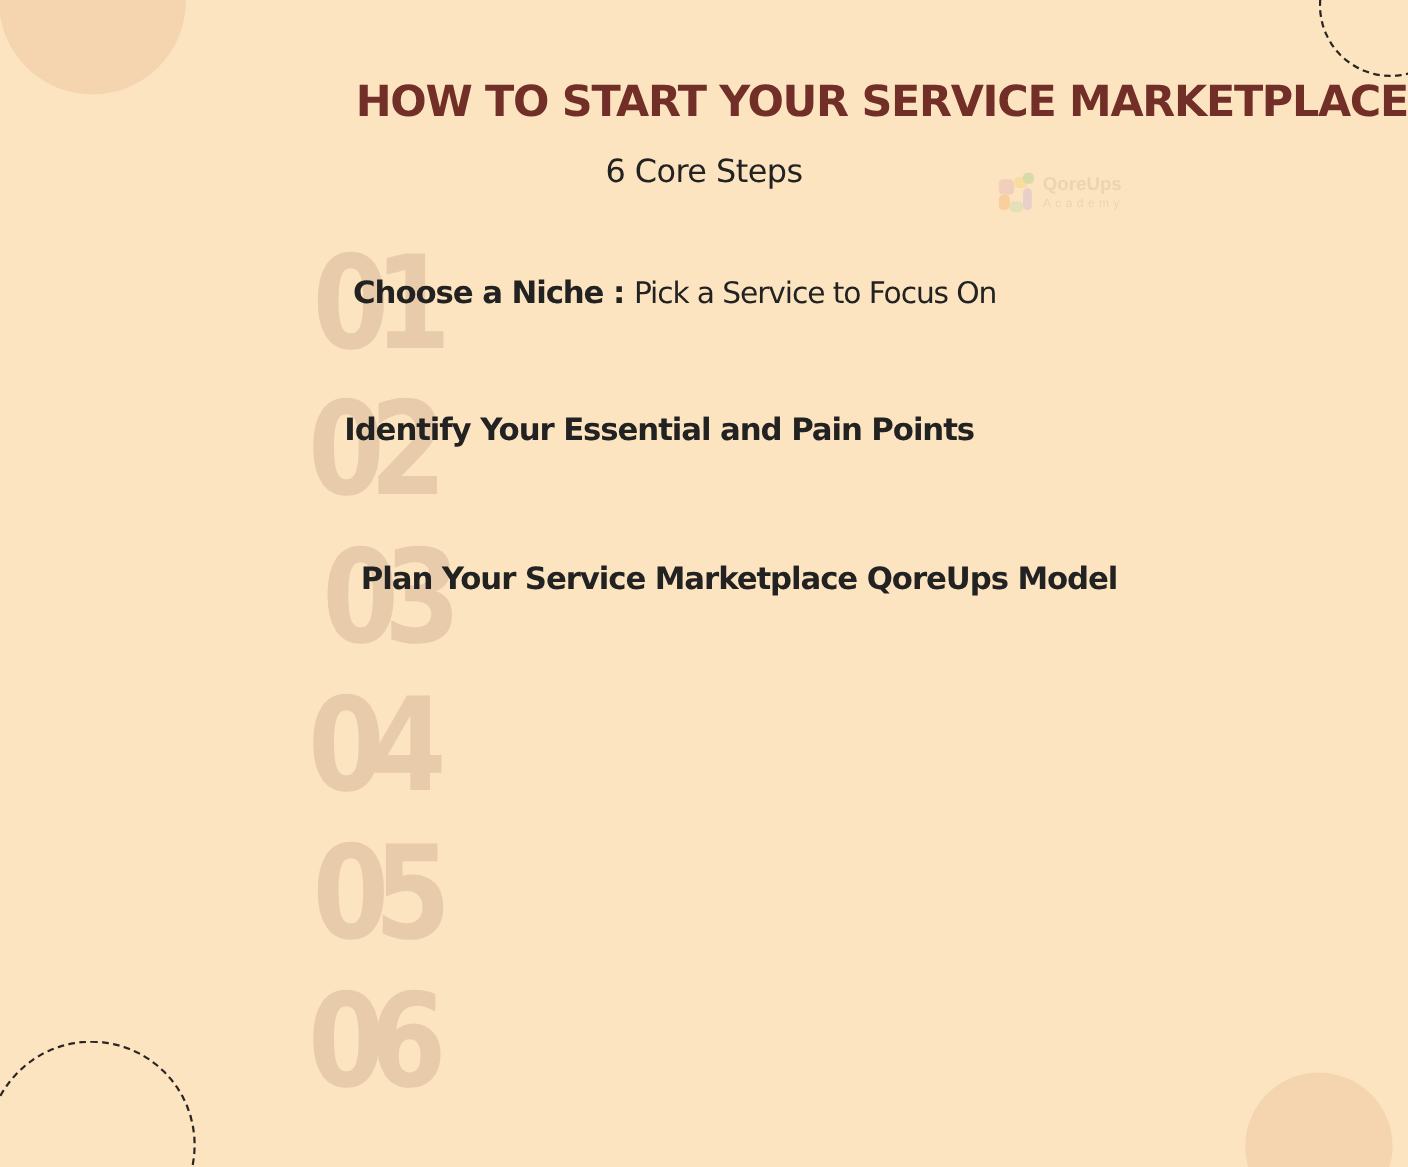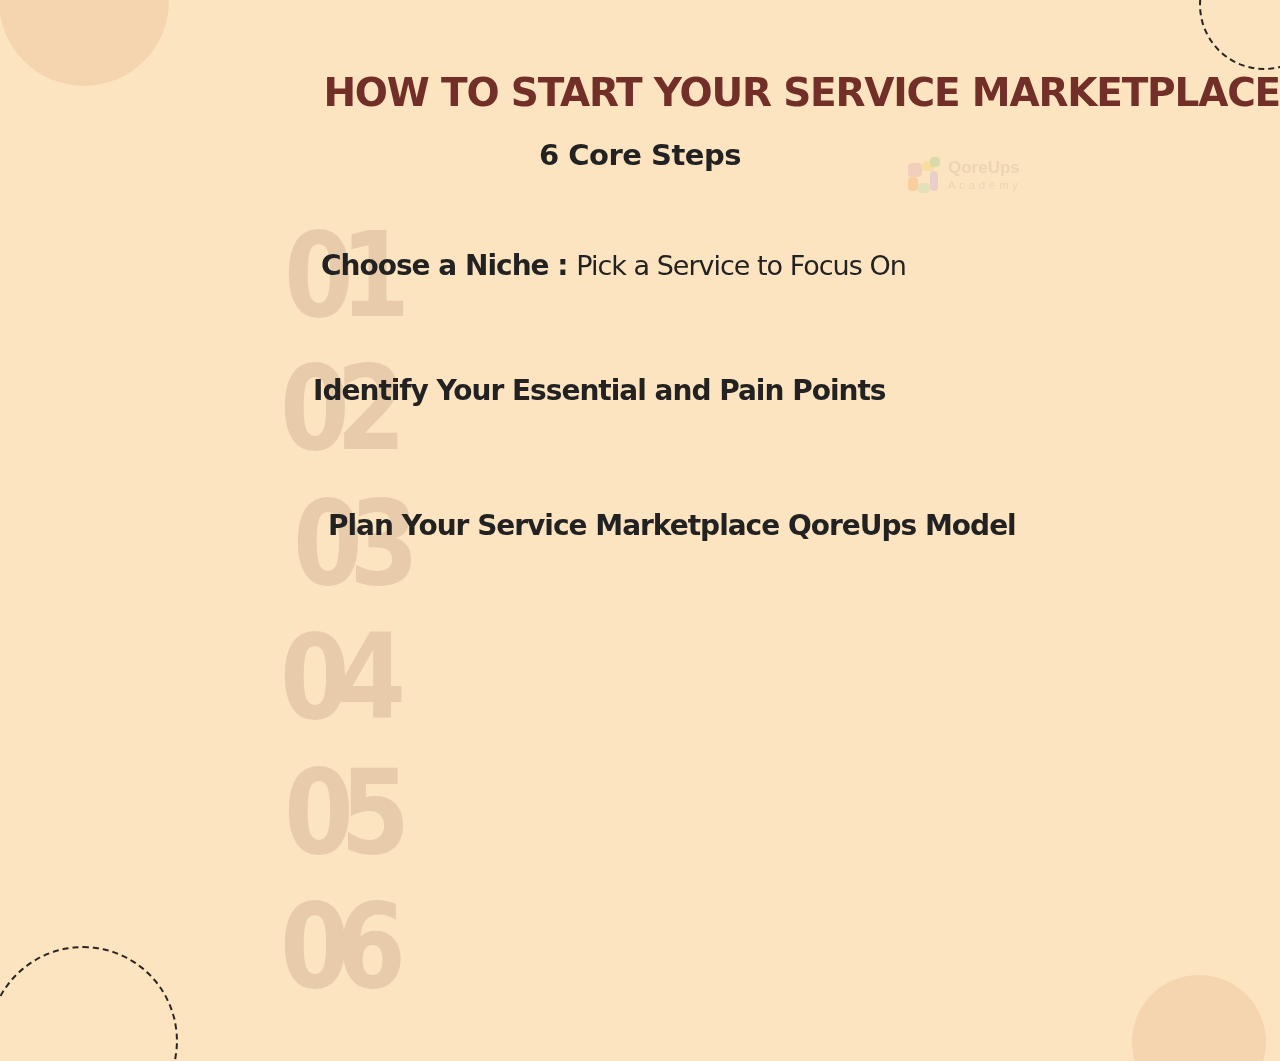--- a/index.html
+++ b/index.html
@@ -45,21 +45,21 @@
     .subtitle {
       position: absolute;
       left: 0;
       right: 0;
       top: 138px;
       text-align: center;
       font-family: "DejaVu Sans", sans-serif;
       font-size: 29px;
       letter-spacing: -0.5px;
       color: #222222;
-      font-weight: 700;
+      font-weight: 400;
     }
 
     .watermark {
       position: absolute;
       left: 908px;
       top: 157px;
       display: flex;
       align-items: center;
       opacity: 0.28;
     }

